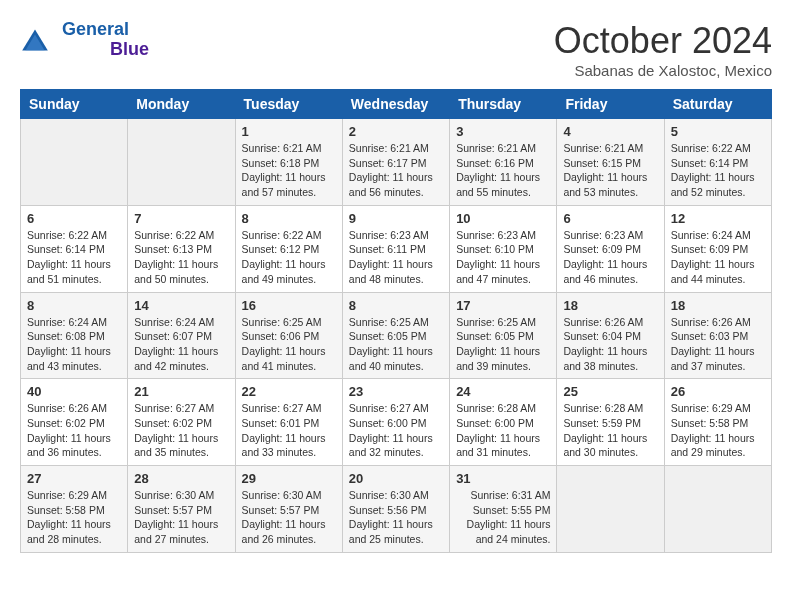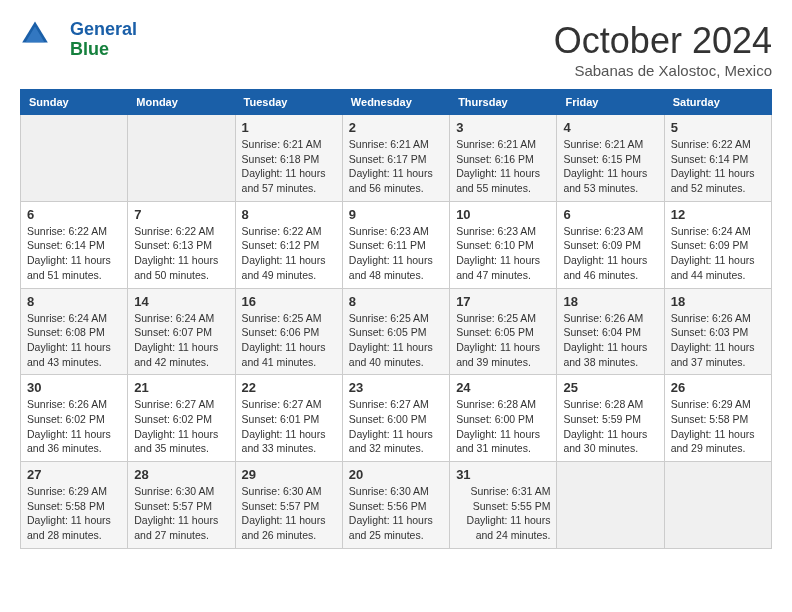--- a/index.html
+++ b/index.html
@@ -11,22 +11,22 @@
       padding: 20px;
     }
     .header {
       display: flex;
       justify-content: space-between;
       align-items: flex-start;
       margin-bottom: 10px;
     }
     .logo {
       display: flex;
-      align-items: flex-start;
-      gap: 20px;
+      align-items: center;
+      gap: 12px;
     }
     .logo-text {
       font-size: 18px;
       font-weight: bold;
       color: #333;
       line-height: 1.1;
     }
     .logo-text span {
       color: #1a5fa8;
     }
@@ -50,21 +50,21 @@
     .calendar {
       width: 100%;
       border-collapse: collapse;
       font-size: 11px;
     }
     .calendar thead tr th {
       background: #1a5fa8;
       color: #fff;
       text-align: left;
       padding: 6px 8px;
-      font-size: 11px;
+      font-size: 14px;
       font-weight: bold;
       border: 1px solid #1a5fa8;
     }
     .calendar tbody tr td {
       border: 1px solid #ccc;
       vertical-align: top;
       padding: 5px 6px;
       width: 107px;
       min-height: 80px;
       background: #fff;
@@ -95,21 +95,21 @@
 <body>
 
 <div class="header">
   <div class="logo">
     <svg class="logo-icon" width="36" height="30" viewBox="0 0 36 30">
       <polygon points="18,2 34,28 2,28" fill="#1a5fa8"></polygon>
       <polygon points="18,8 30,28 6,28" fill="#4a90d9" opacity="0.5"></polygon>
     </svg>
     <div class="logo-text">
       <div><span>General</span></div>
-      <div style="color:#15803d;">Blue</div>
+      <div style="color:#4c1d95;margin-left:48px;">Blue</div>
     </div>
   </div>
   <div class="title-block">
     <div class="month-title">October 2024</div>
     <div class="location">Sabanas de Xalostoc, Mexico</div>
   </div>
 </div>
 
 <table class="calendar">
   <thead>
@@ -241,21 +241,21 @@
         </td>
         <td>
           <span class="day-number">18</span>
           <div class="day-info" style="white-space: pre-line;">Sunrise: 6:26 AM
 Sunset: 6:03 PM
 Daylight: 11 hours and 37 minutes.</div>
         </td>
       </tr>
       <tr>
         <td>
-          <span class="day-number">30</span>
+          <span class="day-number">40</span>
           <div class="day-info" style="white-space: pre-line;">Sunrise: 6:26 AM
 Sunset: 6:02 PM
 Daylight: 11 hours and 36 minutes.</div>
         </td>
         <td>
           <span class="day-number">21</span>
           <div class="day-info" style="white-space: pre-line;">Sunrise: 6:27 AM
 Sunset: 6:02 PM
 Daylight: 11 hours and 35 minutes.</div>
         </td>

